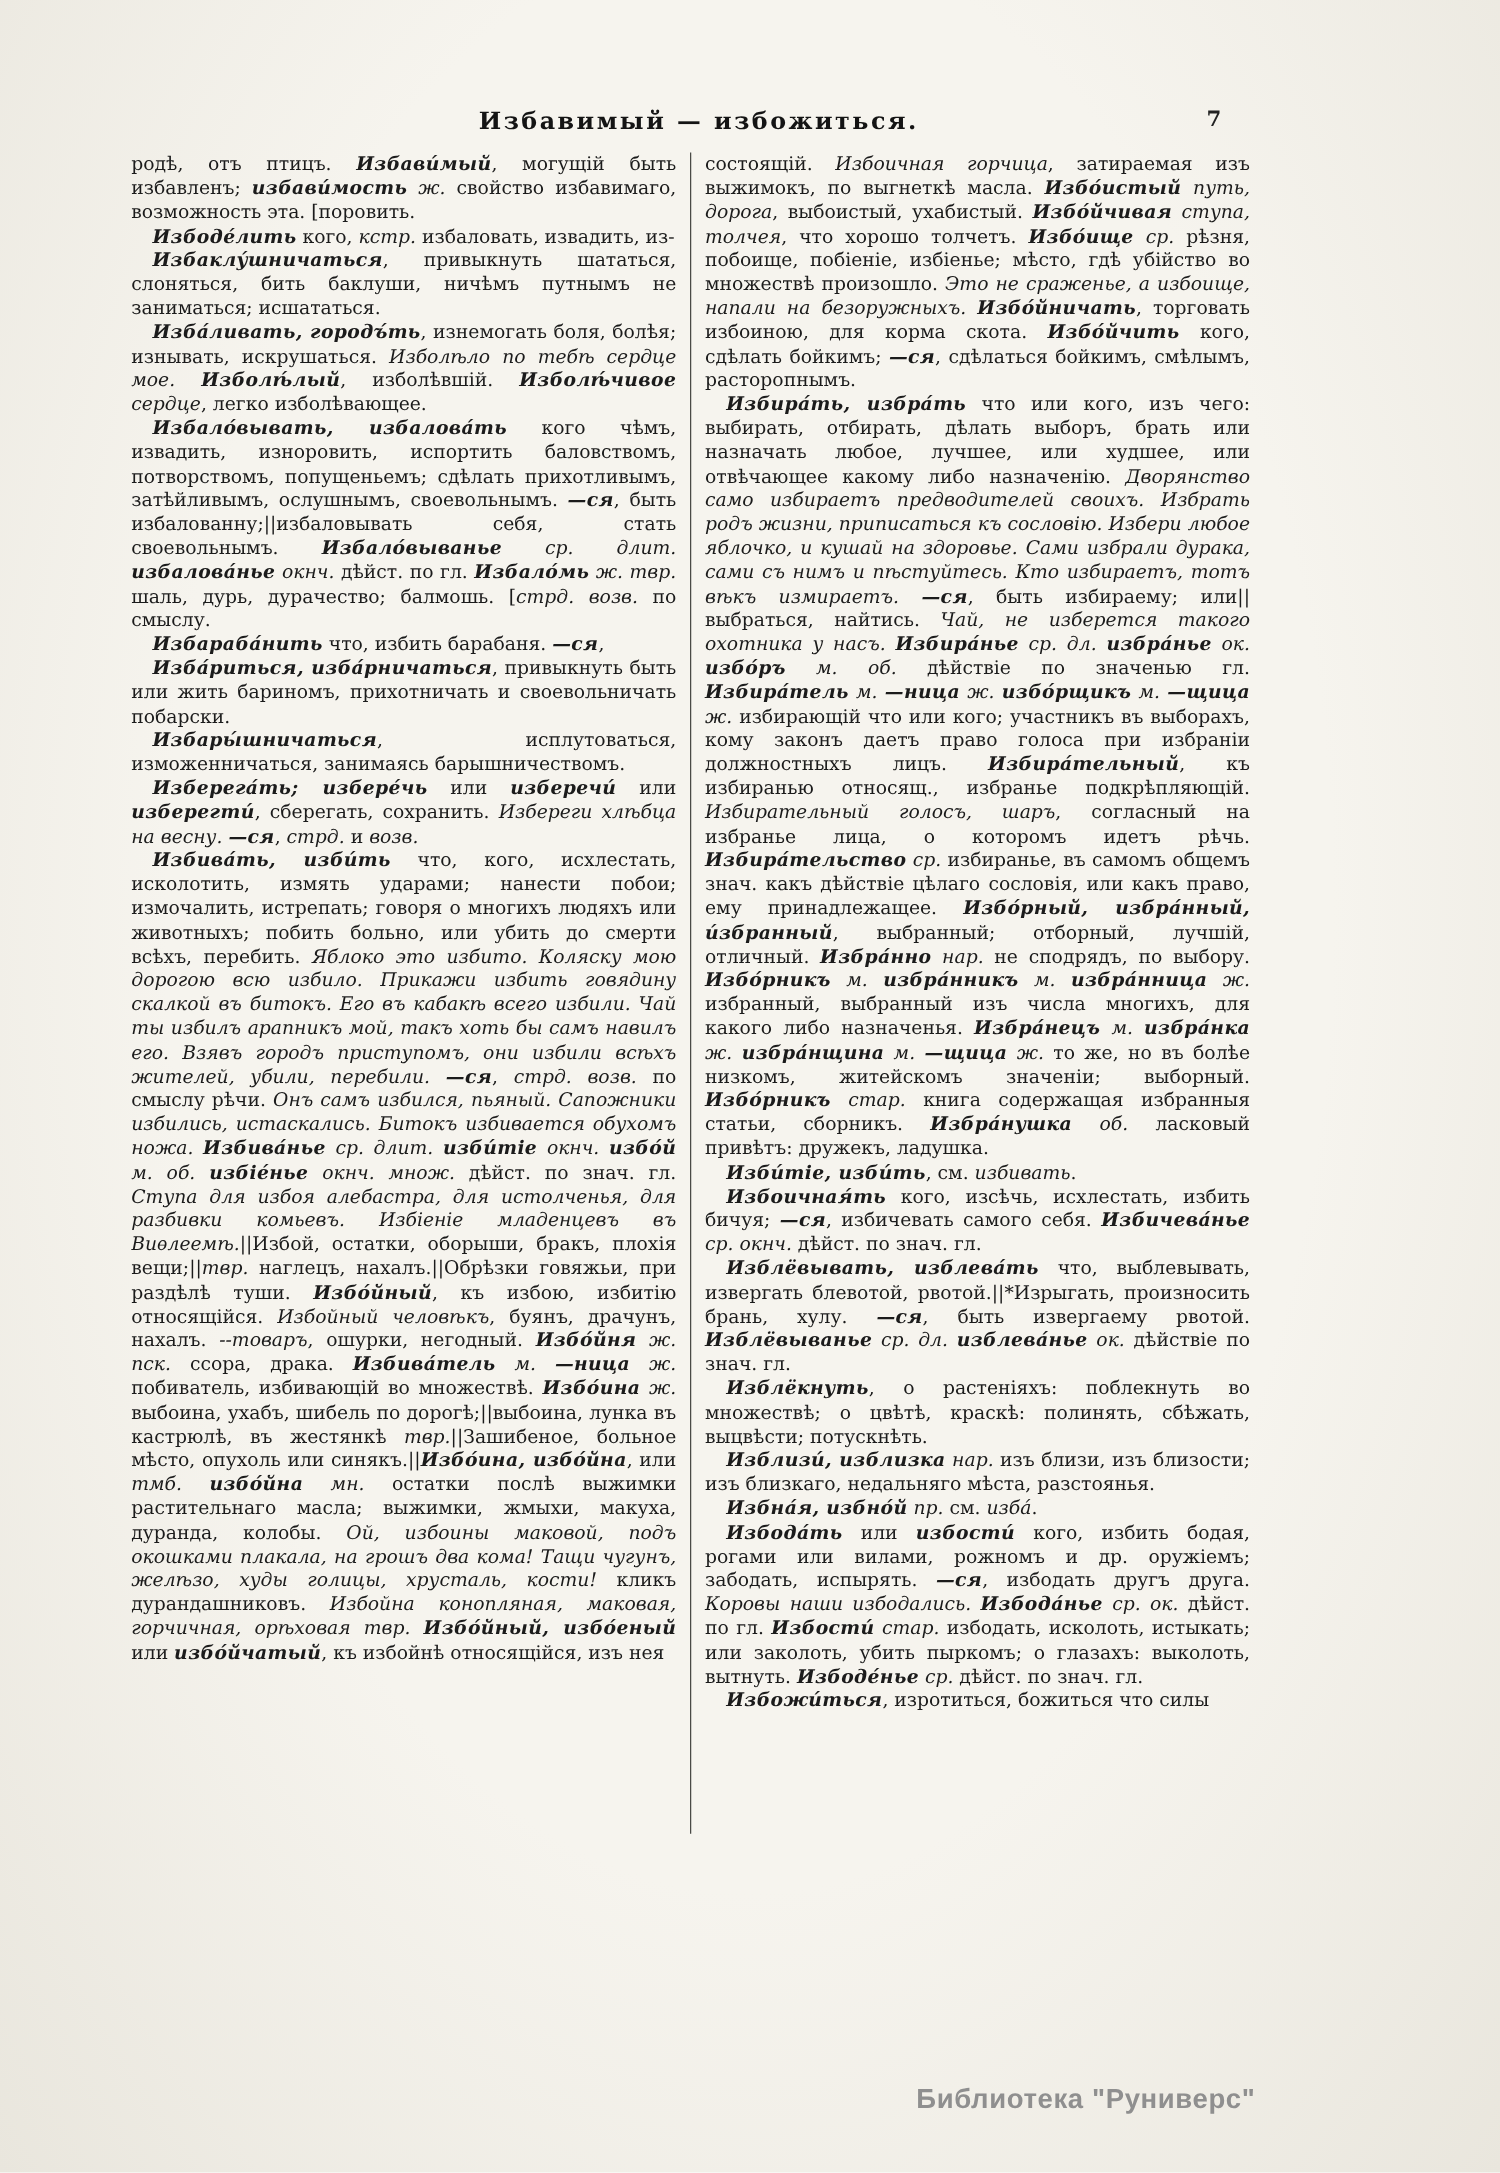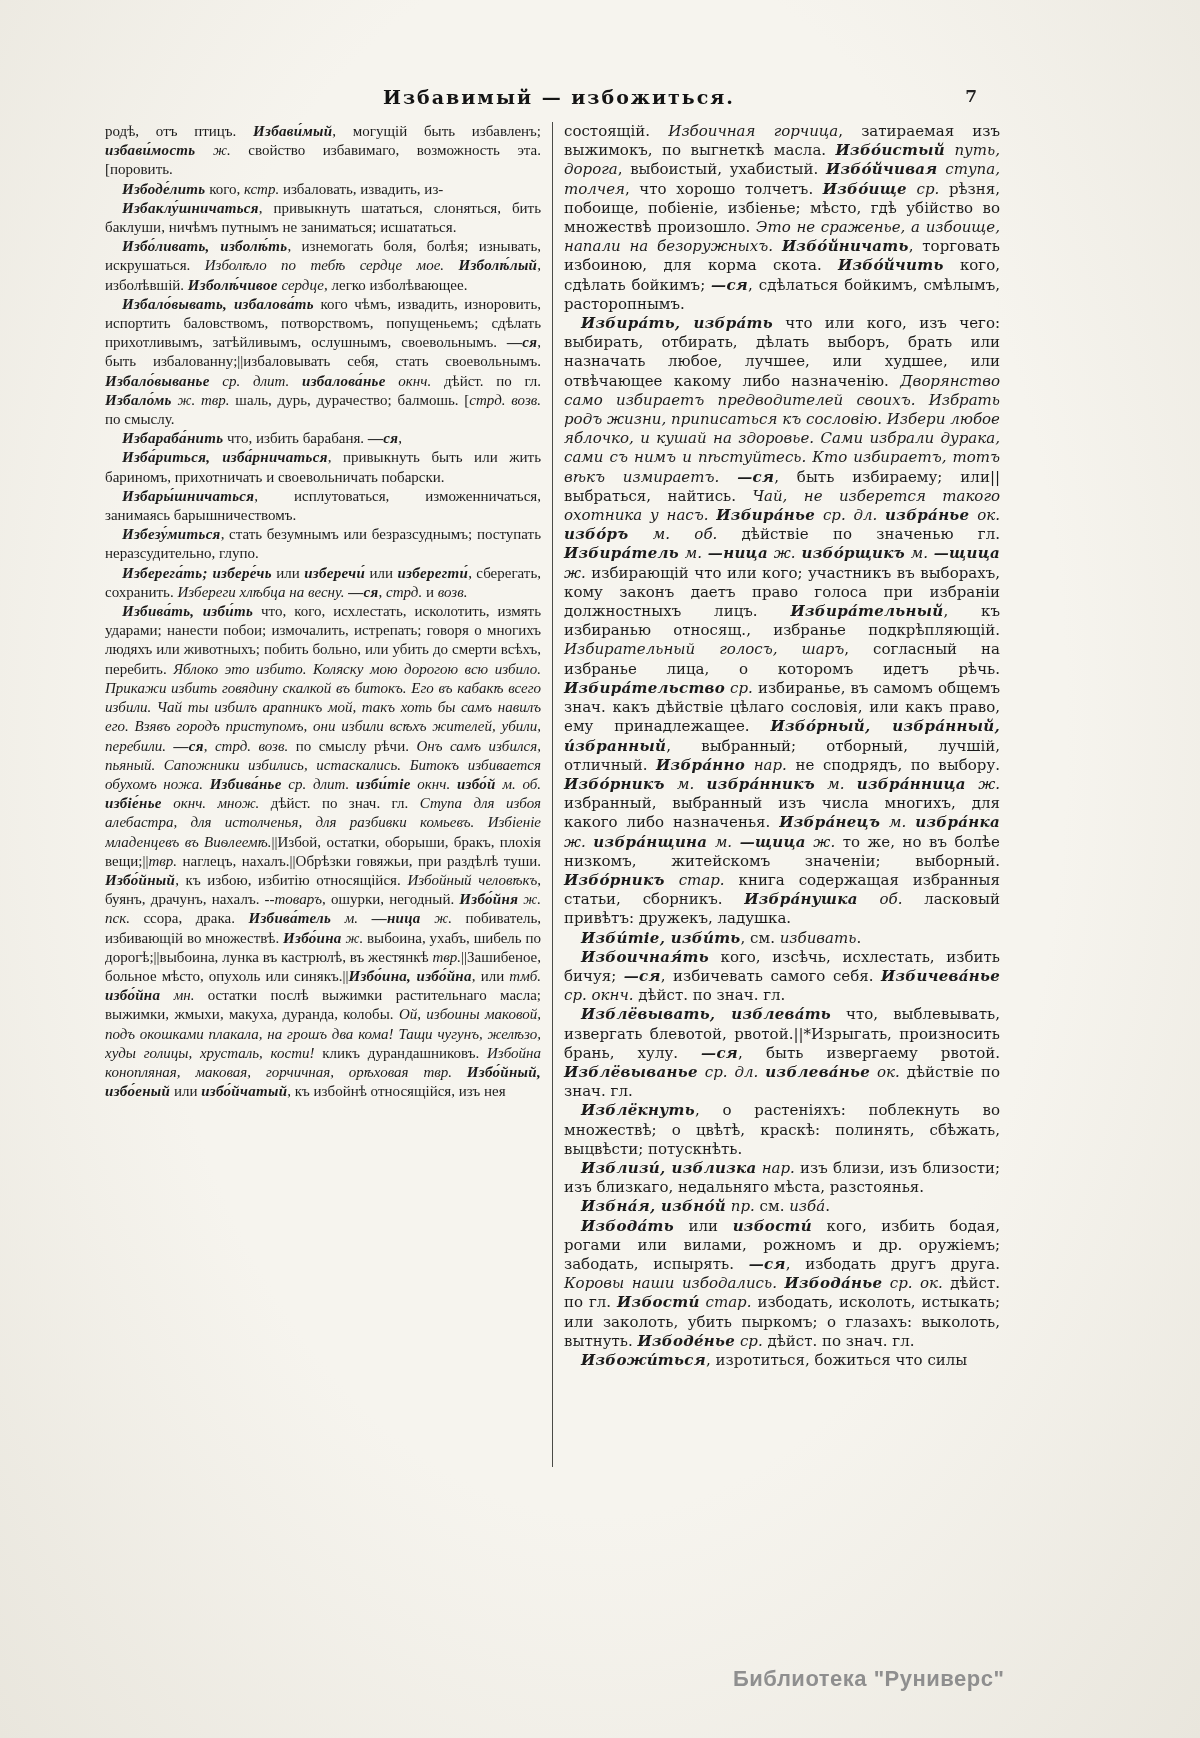--- a/index.html
+++ b/index.html
@@ -26,21 +26,21 @@
 
   .columns {
     position:absolute; top:122px; left:105px; width:908px; height:1352px;
     display:flex;
   }
   .col {
     width:436px; height:1352px; overflow:hidden;
     font-size:15px; line-height:19.2px;
     text-align:justify;
   }
-  .col-left  { padding-right:11px;font-family:Liberation Serif, serif; }
+  .col-left  { padding-right:11px; }
   .divider   { width:1px; background:#4a4a46; height:1345px; }
   .col-right { padding-left:11px; }
 
   .para { margin:0; text-indent:17px; }
   .col .para:first-child { text-indent:0; }
   .para b { font-weight:700; font-style:italic; letter-spacing:0.3px; }
   .para i { font-style:italic; }
 
   .watermark {
     position:absolute; left:733px; top:1666px;
@@ -56,26 +56,25 @@
   <div class="running-head">
     <span class="head-title">Избавимый — избожиться.</span>
     <span class="pageno">7</span>
   </div>
 
   <div class="columns">
     <div class="col col-left">
         <p class="para">родѣ, отъ птицъ. <b>Избави́мый</b>, могущій быть избавленъ; <b>избави́мость</b> <i>ж.</i> свойство избавимаго, возможность эта. [поровить.</p>
         <p class="para"><b>Избоде́лить</b> кого, <i>кстр.</i> избаловать, извадить, из-</p>
         <p class="para"><b>Избаклу́шничаться</b>, привыкнуть шататься, слоняться, бить баклуши, ничѣмъ путнымъ не заниматься; исшататься.</p>
-        <p class="para"><b>Избо́ливать, изболѣ́ть</b>, изнемогать боля, болѣя; изнывать, искрушаться. <i>Изболѣло по тебѣ сердце мое.</i> <b>Изболѣ́лый</b>, изболѣвшій. <b>Изболѣ́чивое</b> <i>сердце</i>, легко изболѣвающее.</p>
+        <p class="para"><b>Изба́ливать, городъ́ть</b>, изнемогать боля, болѣя; изнывать, искрушаться. <i>Изболѣло по тебѣ сердце мое.</i> <b>Изболѣ́лый</b>, изболѣвшій. <b>Изболѣ́чивое</b> <i>сердце</i>, легко изболѣвающее.</p>
         <p class="para"><b>Избало́вывать, избалова́ть</b> кого чѣмъ, извадить, изноровить, испортить баловствомъ, потворствомъ, попущеньемъ; сдѣлать прихотливымъ, затѣйливымъ, ослушнымъ, своевольнымъ. <b>—ся</b>, быть избалованну;||избаловывать себя, стать своевольнымъ. <b>Избало́выванье</b> <i>ср. длит.</i> <b>избалова́нье</b> <i>окнч.</i> дѣйст. по гл. <b>Избало́мь</b> <i>ж. твр.</i> шаль, дурь, дурачество; балмошь. [<i>стрд. возв.</i> по смыслу.</p>
         <p class="para"><b>Избараба́нить</b> что, избить барабаня. <b>—ся</b>,</p>
         <p class="para"><b>Изба́риться, изба́рничаться</b>, привыкнуть быть или жить бариномъ, прихотничать и своевольничать побарски.</p>
         <p class="para"><b>Избары́шничаться</b>, исплутоваться, изможенничаться, занимаясь барышничествомъ.</p>
-        <p class="para"><b>Избезу́миться</b>, стать безумнымъ или безразсуднымъ; поступать неразсудительно, глупо.</p>
         <p class="para"><b>Изберега́ть; избере́чь</b> или <b>изберечи́</b> или <b>изберегти́</b>, сберегать, сохранить. <i>Избереги хлѣбца на весну.</i> <b>—ся</b>, <i>стрд.</i> и <i>возв.</i></p>
         <p class="para"><b>Избива́ть, изби́ть</b> что, кого, исхлестать, исколотить, измять ударами; нанести побои; измочалить, истрепать; говоря о многихъ людяхъ или животныхъ; побить больно, или убить до смерти всѣхъ, перебить. <i>Яблоко это избито. Коляску мою дорогою всю избило. Прикажи избить говядину скалкой въ битокъ. Его въ кабакѣ всего избили. Чай ты избилъ арапникъ мой, такъ хоть бы самъ навилъ его. Взявъ городъ приступомъ, они избили всѣхъ жителей, убили, перебили.</i> <b>—ся</b>, <i>стрд. возв.</i> по смыслу рѣчи. <i>Онъ самъ избился, пьяный. Сапожники избились, истаскались. Битокъ избивается обухомъ ножа.</i> <b>Избива́нье</b> <i>ср. длит.</i> <b>изби́тіе</b> <i>окнч.</i> <b>избо́й</b> <i>м. об.</i> <b>избіе́нье</b> <i>окнч. множ.</i> дѣйст. по знач. гл. <i>Ступа для избоя алебастра, для истолченья, для разбивки комьевъ. Избіеніе младенцевъ въ Виѳлеемѣ.</i>||Избой, остатки, оборыши, бракъ, плохія вещи;||<i>твр.</i> наглецъ, нахалъ.||Обрѣзки говяжьи, при раздѣлѣ туши. <b>Избо́йный</b>, къ избою, избитію относящійся. <i>Избойный человѣкъ</i>, буянъ, драчунъ, нахалъ. <i>--товаръ</i>, ошурки, негодный. <b>Избо́йня</b> <i>ж. пск.</i> ссора, драка. <b>Избива́тель</b> <i>м.</i> <b>—ница</b> <i>ж.</i> побиватель, избивающій во множествѣ. <b>Избо́ина</b> <i>ж.</i> выбоина, ухабъ, шибель по дорогѣ;||выбоина, лунка въ кастрюлѣ, въ жестянкѣ <i>твр.</i>||Зашибеное, больное мѣсто, опухоль или синякъ.||<b>Избо́ина, избо́йна</b>, или <i>тмб.</i> <b>избо́йна</b> <i>мн.</i> остатки послѣ выжимки растительнаго масла; выжимки, жмыхи, макуха, дуранда, колобы. <i>Ой, избоины маковой, подъ окошками плакала, на грошъ два кома! Тащи чугунъ, желѣзо, худы голицы, хрусталь, кости!</i> кликъ дурандашниковъ. <i>Избойна конопляная, маковая, горчичная, орѣховая</i> <i>твр.</i> <b>Избо́йный, избо́еный</b> или <b>избо́йчатый</b>, къ избойнѣ относящійся, изъ нея</p>
       </div>
     <div class="divider"></div>
     <div class="col col-right">
         <p class="para">состоящій. <i>Избоичная горчица</i>, затираемая изъ выжимокъ, по выгнеткѣ масла. <b>Избо́истый</b> <i>путь, дорога</i>, выбоистый, ухабистый. <b>Избо́йчивая</b> <i>ступа, толчея</i>, что хорошо толчетъ. <b>Избо́ище</b> <i>ср.</i> рѣзня, побоище, побіеніе, избіенье; мѣсто, гдѣ убійство во множествѣ произошло. <i>Это не сраженье, а избоище, напали на безоружныхъ.</i> <b>Избо́йничать</b>, торговать избоиною, для корма скота. <b>Избо́йчить</b> кого, сдѣлать бойкимъ; <b>—ся</b>, сдѣлаться бойкимъ, смѣлымъ, расторопнымъ.</p>
         <p class="para"><b>Избира́ть, избра́ть</b> что или кого, изъ чего: выбирать, отбирать, дѣлать выборъ, брать или назначать любое, лучшее, или худшее, или отвѣчающее какому либо назначенію. <i>Дворянство само избираетъ предводителей своихъ. Избрать родъ жизни, приписаться къ сословію. Избери любое яблочко, и кушай на здоровье. Сами избрали дурака, сами съ нимъ и пѣстуйтесь. Кто избираетъ, тотъ вѣкъ измираетъ.</i> <b>—ся</b>, быть избираему; или||выбраться, найтись. <i>Чай, не изберется такого охотника у насъ.</i> <b>Избира́нье</b> <i>ср. дл.</i> <b>избра́нье</b> <i>ок.</i> <b>избо́ръ</b> <i>м. об.</i> дѣйствіе по значенью гл. <b>Избира́тель</b> <i>м.</i> <b>—ница</b> <i>ж.</i> <b>избо́рщикъ</b> <i>м.</i> <b>—щица</b> <i>ж.</i> избирающій что или кого; участникъ въ выборахъ, кому законъ даетъ право голоса при избраніи должностныхъ лицъ. <b>Избира́тельный</b>, къ избиранью относящ., избранье подкрѣпляющій. <i>Избирательный голосъ, шаръ</i>, согласный на избранье лица, о которомъ идетъ рѣчь. <b>Избира́тельство</b> <i>ср.</i> избиранье, въ самомъ общемъ знач. какъ дѣйствіе цѣлаго сословія, или какъ право, ему принадлежащее. <b>Избо́рный, избра́нный, и́збранный</b>, выбранный; отборный, лучшій, отличный. <b>Избра́нно</b> <i>нар.</i> не сподрядъ, по выбору. <b>Избо́рникъ</b> <i>м.</i> <b>избра́нникъ</b> <i>м.</i> <b>избра́нница</b> <i>ж.</i> избранный, выбранный изъ числа многихъ, для какого либо назначенья. <b>Избра́нецъ</b> <i>м.</i> <b>избра́нка</b> <i>ж.</i> <b>избра́нщина</b> <i>м.</i> <b>—щица</b> <i>ж.</i> то же, но въ болѣе низкомъ, житейскомъ значеніи; выборный. <b>Избо́рникъ</b> <i>стар.</i> книга содержащая избранныя статьи, сборникъ. <b>Избра́нушка</b> <i>об.</i> ласковый привѣтъ: дружекъ, ладушка.</p>
         <p class="para"><b>Изби́тіе, изби́ть</b>, см. <i>избивать</i>.</p>
         <p class="para"><b>Избоичная́ть</b> кого, изсѣчь, исхлестать, избить бичуя; <b>—ся</b>, избичевать самого себя. <b>Избичева́нье</b> <i>ср. окнч.</i> дѣйст. по знач. гл.</p>
         <p class="para"><b>Изблёвывать, изблева́ть</b> что, выблевывать, извергать блевотой, рвотой.||*Изрыгать, произносить брань, хулу. <b>—ся</b>, быть извергаему рвотой. <b>Изблёвыванье</b> <i>ср. дл.</i> <b>изблева́нье</b> <i>ок.</i> дѣйствіе по знач. гл.</p>

